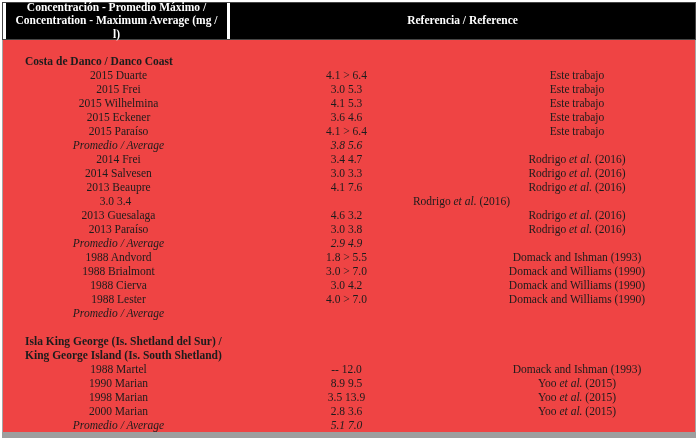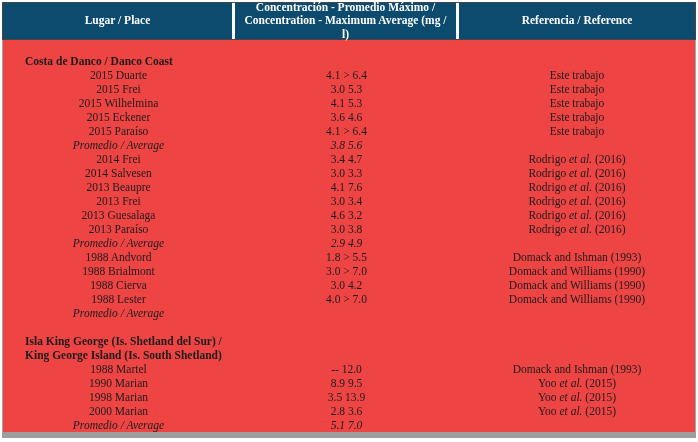--- a/index.html
+++ b/index.html
@@ -12,21 +12,21 @@
   .tbl { position:absolute; left:2px; top:2px; width:694px; }
 
   
   .thead {
     display:flex; height:38px;
     border:1px solid #454545;
     background:#ffffff;
     box-sizing:border-box;
   }
   .th {
-    background:#0c4a6e; color:#ffffff;
+    background:#000000; color:#ffffff;
     font-weight:bold; font-size:11.5px; line-height:13.5px;
     display:flex; align-items:center; justify-content:center;
     text-align:center; box-sizing:border-box;
     padding:0 6px;
   }
   .th1 { width:229px; }
   .th2 { width:227px; border-left:3px solid #ffffff; border-right:3px solid #ffffff; }
   .th3 { flex:1; }
 
   
@@ -52,21 +52,20 @@
 
   .bottom-bar { height:6px; background:#9e9e9e; width:694px; }
 </style>
 </head>
 <body>
 
 <div class="frame">
   <div class="tbl">
 
     <div class="thead">
-      <div class="th th1">Lugar / Place</div>
       <div class="th th2">Concentración - Promedio Máximo / Concentration - Maximum Average (mg / l)</div>
       <div class="th th3">Referencia / Reference</div>
     </div>
 
     <div class="tbody">
         <div class="section">
           <div class="sec-title">Costa de Danco / Danco Coast</div>
           <div class="row">
             <div class="c c1">2015 Duarte</div>
             <div class="c c2">4.1 &gt; 6.4</div>
@@ -106,21 +105,20 @@
             <div class="c c1">2014 Salvesen</div>
             <div class="c c2">3.0 3.3</div>
             <div class="c c3">Rodrigo <i>et al.</i> (2016)</div>
           </div>
           <div class="row">
             <div class="c c1">2013 Beaupre</div>
             <div class="c c2">4.1 7.6</div>
             <div class="c c3">Rodrigo <i>et al.</i> (2016)</div>
           </div>
           <div class="row">
-            <div class="c c1">2013 Frei</div>
             <div class="c c2">3.0 3.4</div>
             <div class="c c3">Rodrigo <i>et al.</i> (2016)</div>
           </div>
           <div class="row">
             <div class="c c1">2013 Guesalaga</div>
             <div class="c c2">4.6 3.2</div>
             <div class="c c3">Rodrigo <i>et al.</i> (2016)</div>
           </div>
           <div class="row">
             <div class="c c1">2013 Paraíso</div>

